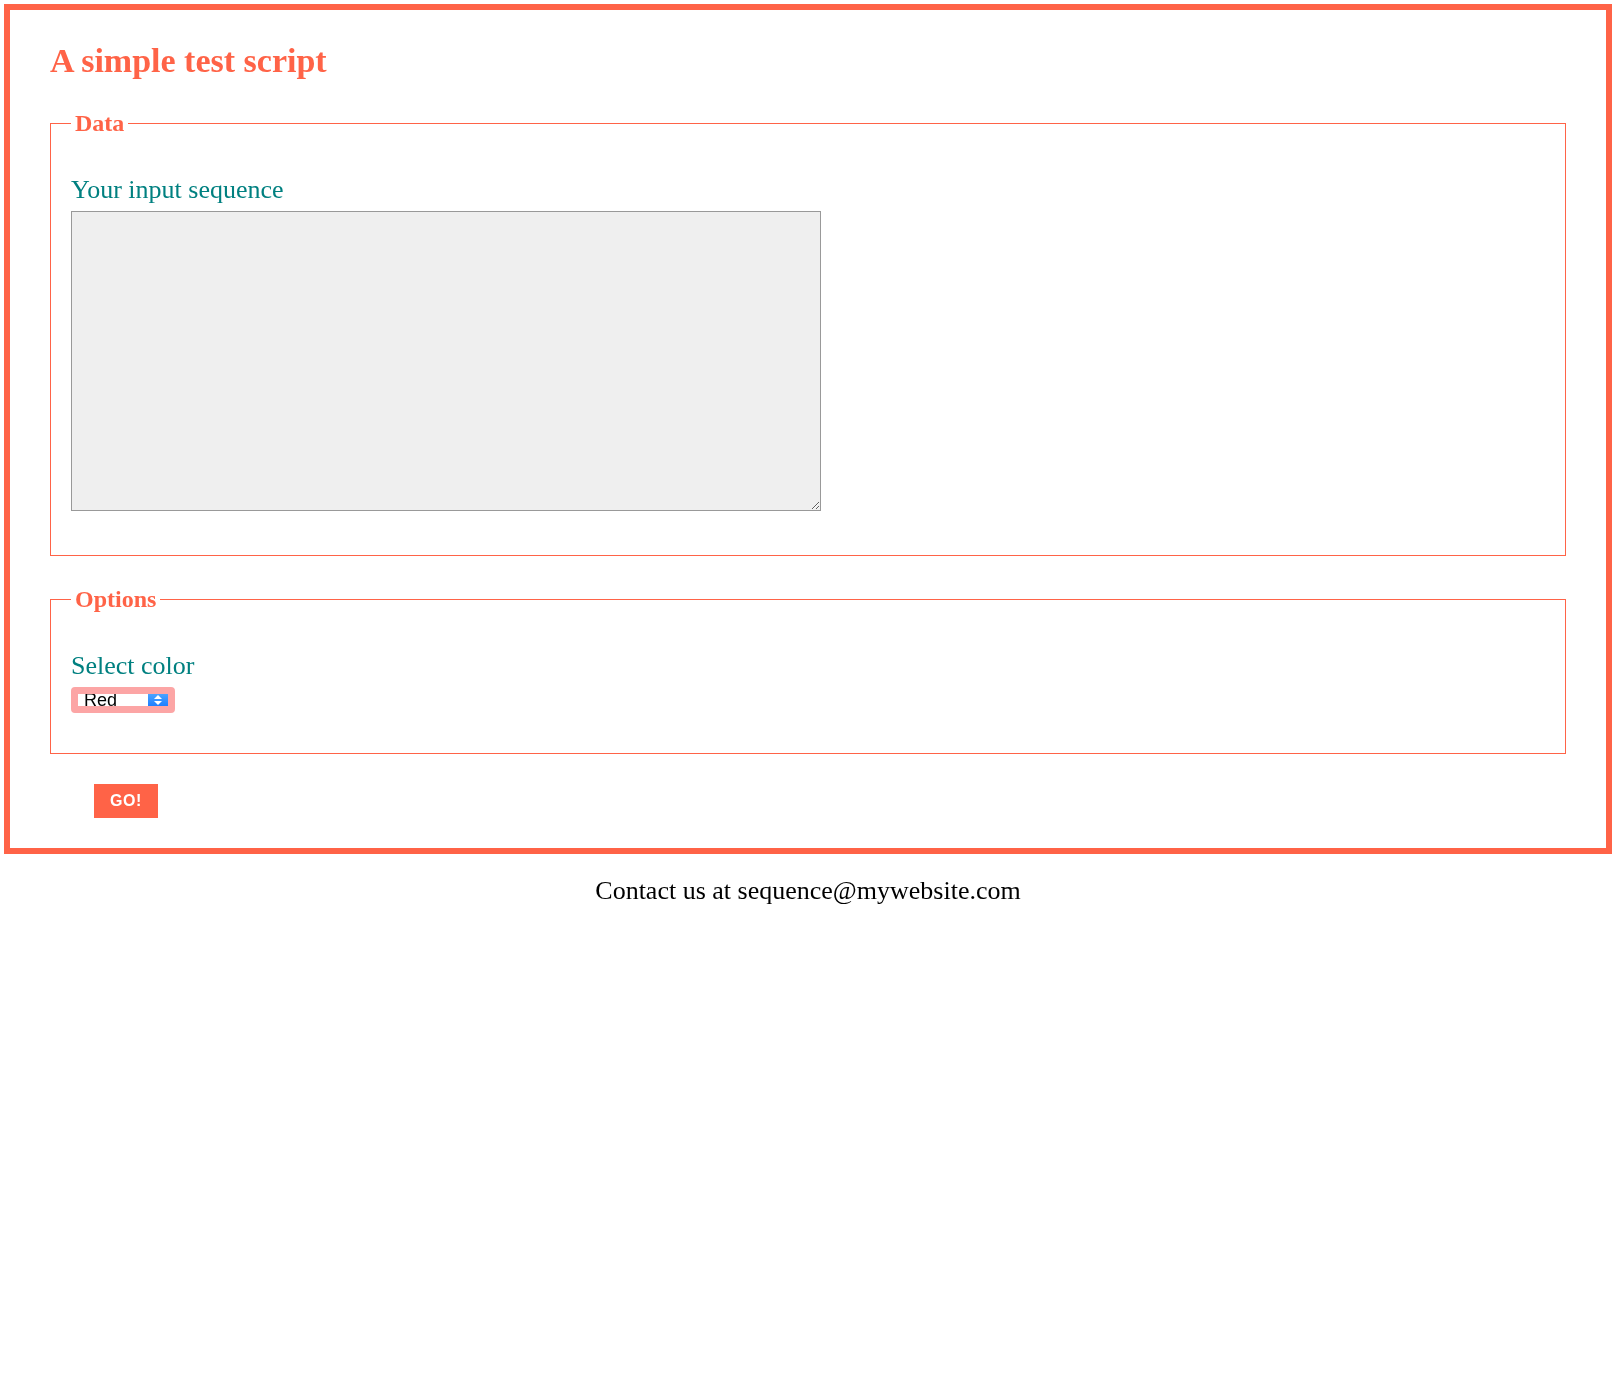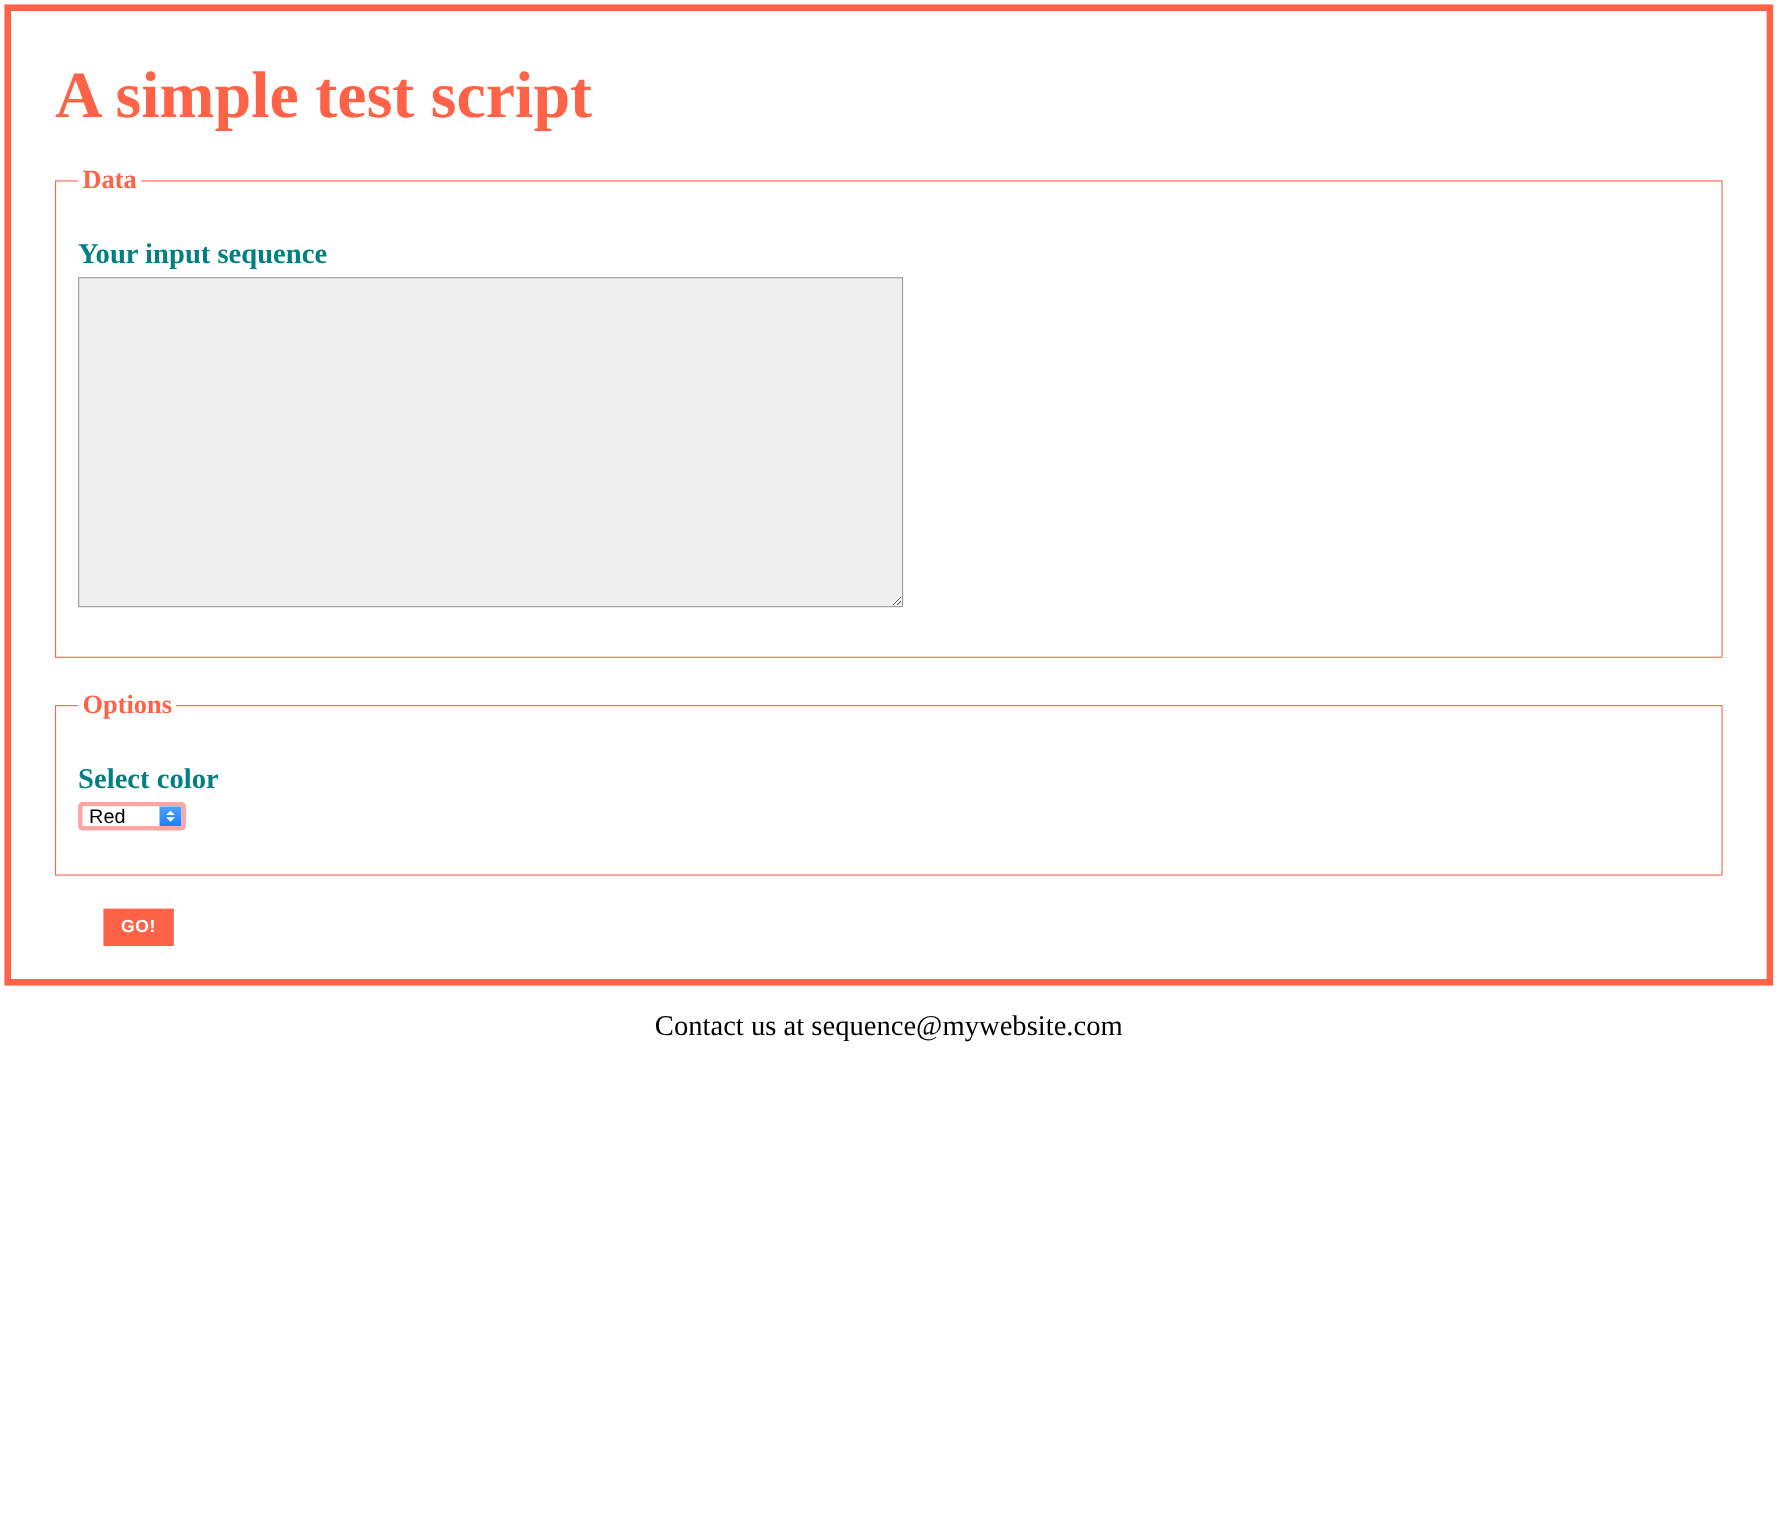--- a/index.html
+++ b/index.html
@@ -13,57 +13,57 @@
     }
     .outer-container {
       border: 6px solid #ff6347;
       margin: 4px;
       padding: 30px 40px 30px 40px;
       background: #ffffff;
     }
     .page-title {
       font-family: Georgia, "Times New Roman", serif;
       font-weight: bold;
-      font-size: 60px;
+      font-size: 34px;
       color: #ff6347;
-      margin: 12px 0 30px 0;
+      margin: 2px 0 30px 0;
     }
     fieldset {
       border: 1px solid #ff6347;
       margin: 0 0 30px 0;
       padding: 20px 8px 40px 20px;
     }
     legend {
       color: #ff6347;
       font-family: Georgia, "Times New Roman", serif;
       font-weight: bold;
       font-size: 24px;
       padding: 0 4px;
     }
     .field-label {
       font-family: Georgia, "Times New Roman", serif;
-      font-weight: bold;
+      font-weight: normal;
       font-size: 26px;
       color: #008080;
       margin: 18px 0 6px 0;
     }
     textarea.sequence-input {
       width: 750px;
       max-width: 100%;
       height: 300px;
       background: #efefef;
       border: 1px solid #999;
       font-family: monospace;
       font-size: 14px;
       resize: both;
     }
     .select-wrap {
       display: inline-flex;
       align-items: stretch;
-      border: 4px solid #fca5a5;
+      border: 7px solid #fca5a5;
       border-radius: 4px;
       overflow: hidden;
       background: #ffffff;
       height: 26px;
       font-family: Arial, Helvetica, sans-serif;
     }
     .select-value {
       padding: 2px 10px 2px 6px;
       font-size: 18px;
       color: #000;

